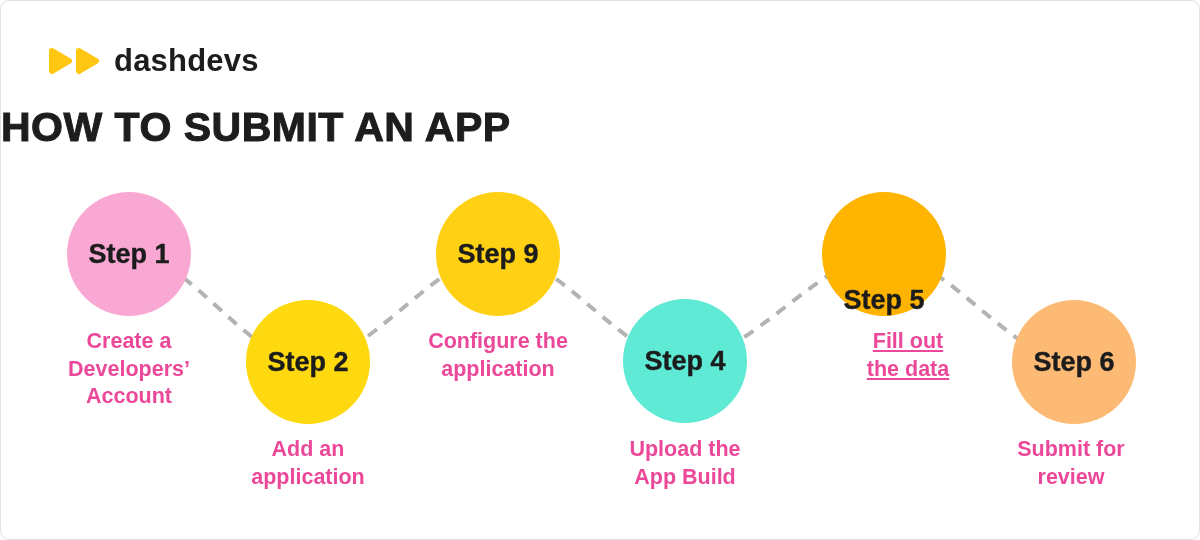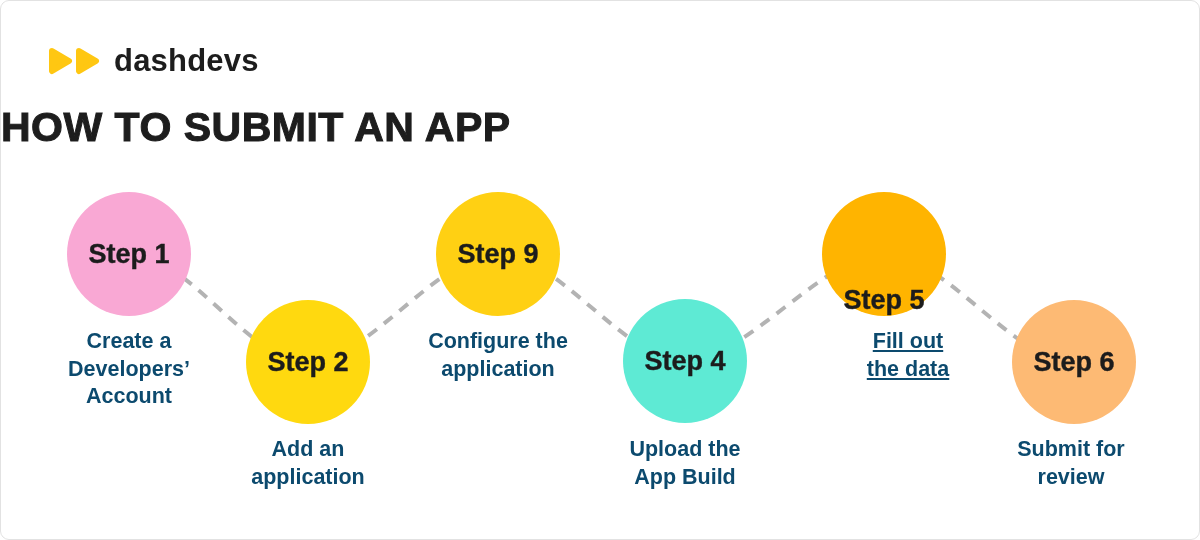--- a/index.html
+++ b/index.html
@@ -57,21 +57,21 @@
   .circle-4 { left: 622px;  top: 298px; }
   .circle-5 { left: 821px;  top: 191px; align-items: flex-end; }
   .circle-6 { left: 1011px; top: 299px; }
   
   .step-caption {
     position: absolute;
     width: 220px;
     text-align: center;
     font-size: 21.5px; font-weight: 700;
     line-height: 1.28;
-    color: #0c4a6e;
+    color: #ec4899;
     white-space: pre-line;
     z-index: 2;
   }
   .caption-1 { left: 18px;  top: 327px; }
   .caption-2 { left: 197px; top: 435px; }
   .caption-3 { left: 387px; top: 327px; }
   .caption-4 { left: 574px; top: 435px; }
   .caption-5 { left: 797px; top: 327px; text-decoration: underline; }
   .caption-6 { left: 960px; top: 435px; }
 </style>

